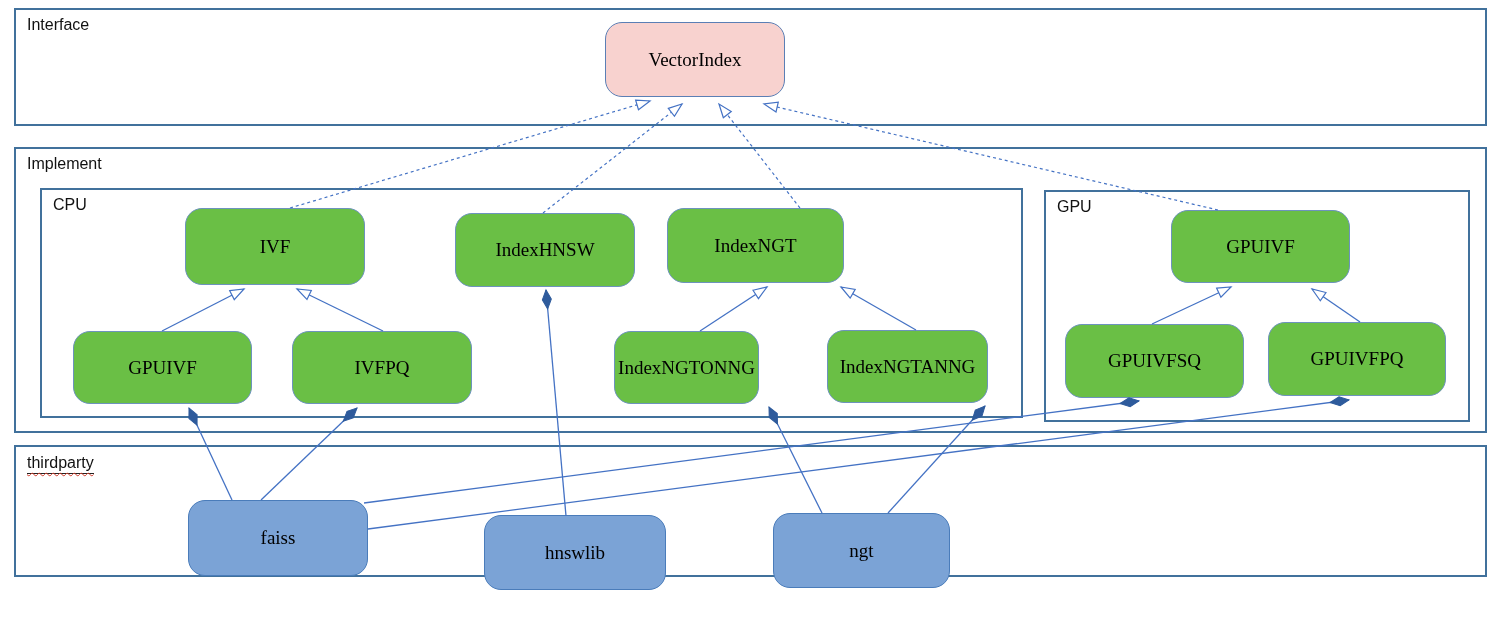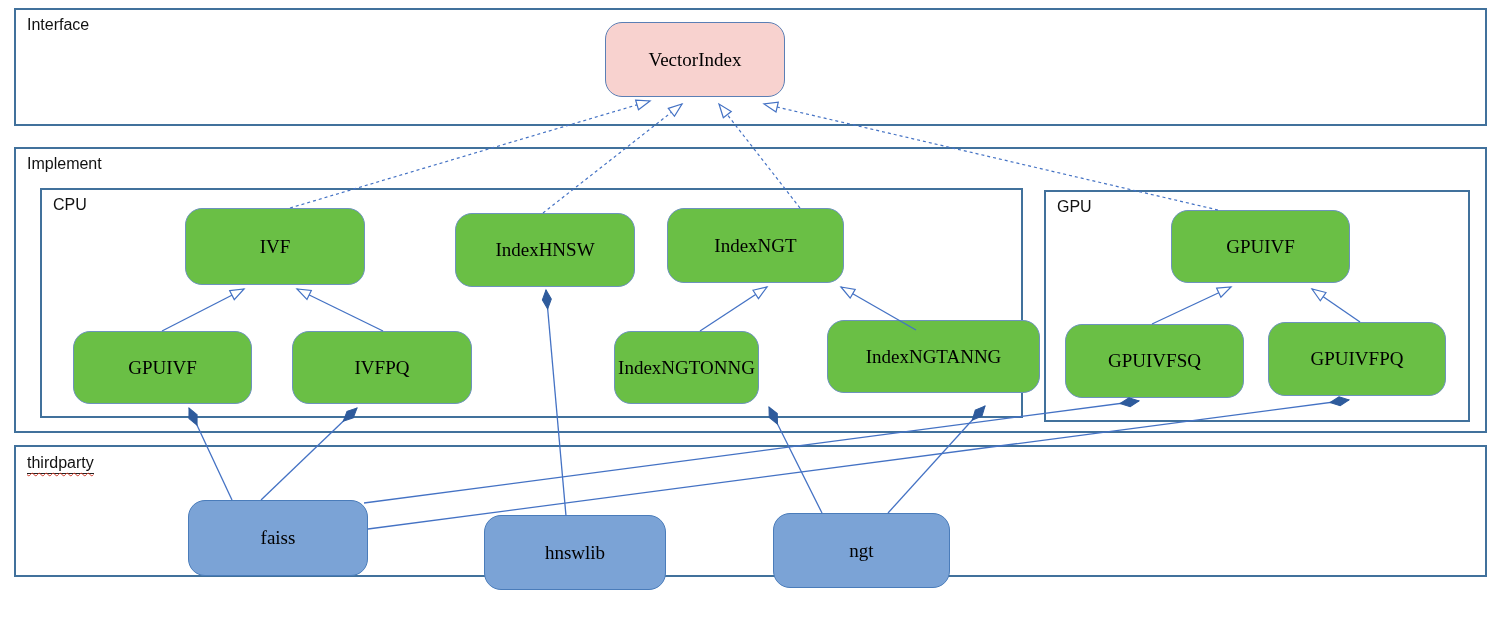--- a/index.html
+++ b/index.html
@@ -70,21 +70,21 @@
   </div>
   <div class="node node-green" style="left:73px;top:331px;width:179px;height:73px;">
     <span>GPUIVF</span>
   </div>
   <div class="node node-green" style="left:292px;top:331px;width:180px;height:73px;">
     <span>IVFPQ</span>
   </div>
   <div class="node node-green" style="left:614px;top:331px;width:145px;height:73px;">
     <span>IndexNGTONNG</span>
   </div>
-  <div class="node node-green" style="left:827px;top:320px;width:213px;height:73px;">
+  <div class="node node-green" style="left:827px;top:330px;width:161px;height:73px;">
     <span>IndexNGTANNG</span>
   </div>
   <div class="node node-green" style="left:1171px;top:210px;width:179px;height:73px;">
     <span>GPUIVF</span>
   </div>
   <div class="node node-green" style="left:1065px;top:324px;width:179px;height:74px;">
     <span>GPUIVFSQ</span>
   </div>
   <div class="node node-green" style="left:1268px;top:322px;width:178px;height:74px;">
     <span>GPUIVFPQ</span>

